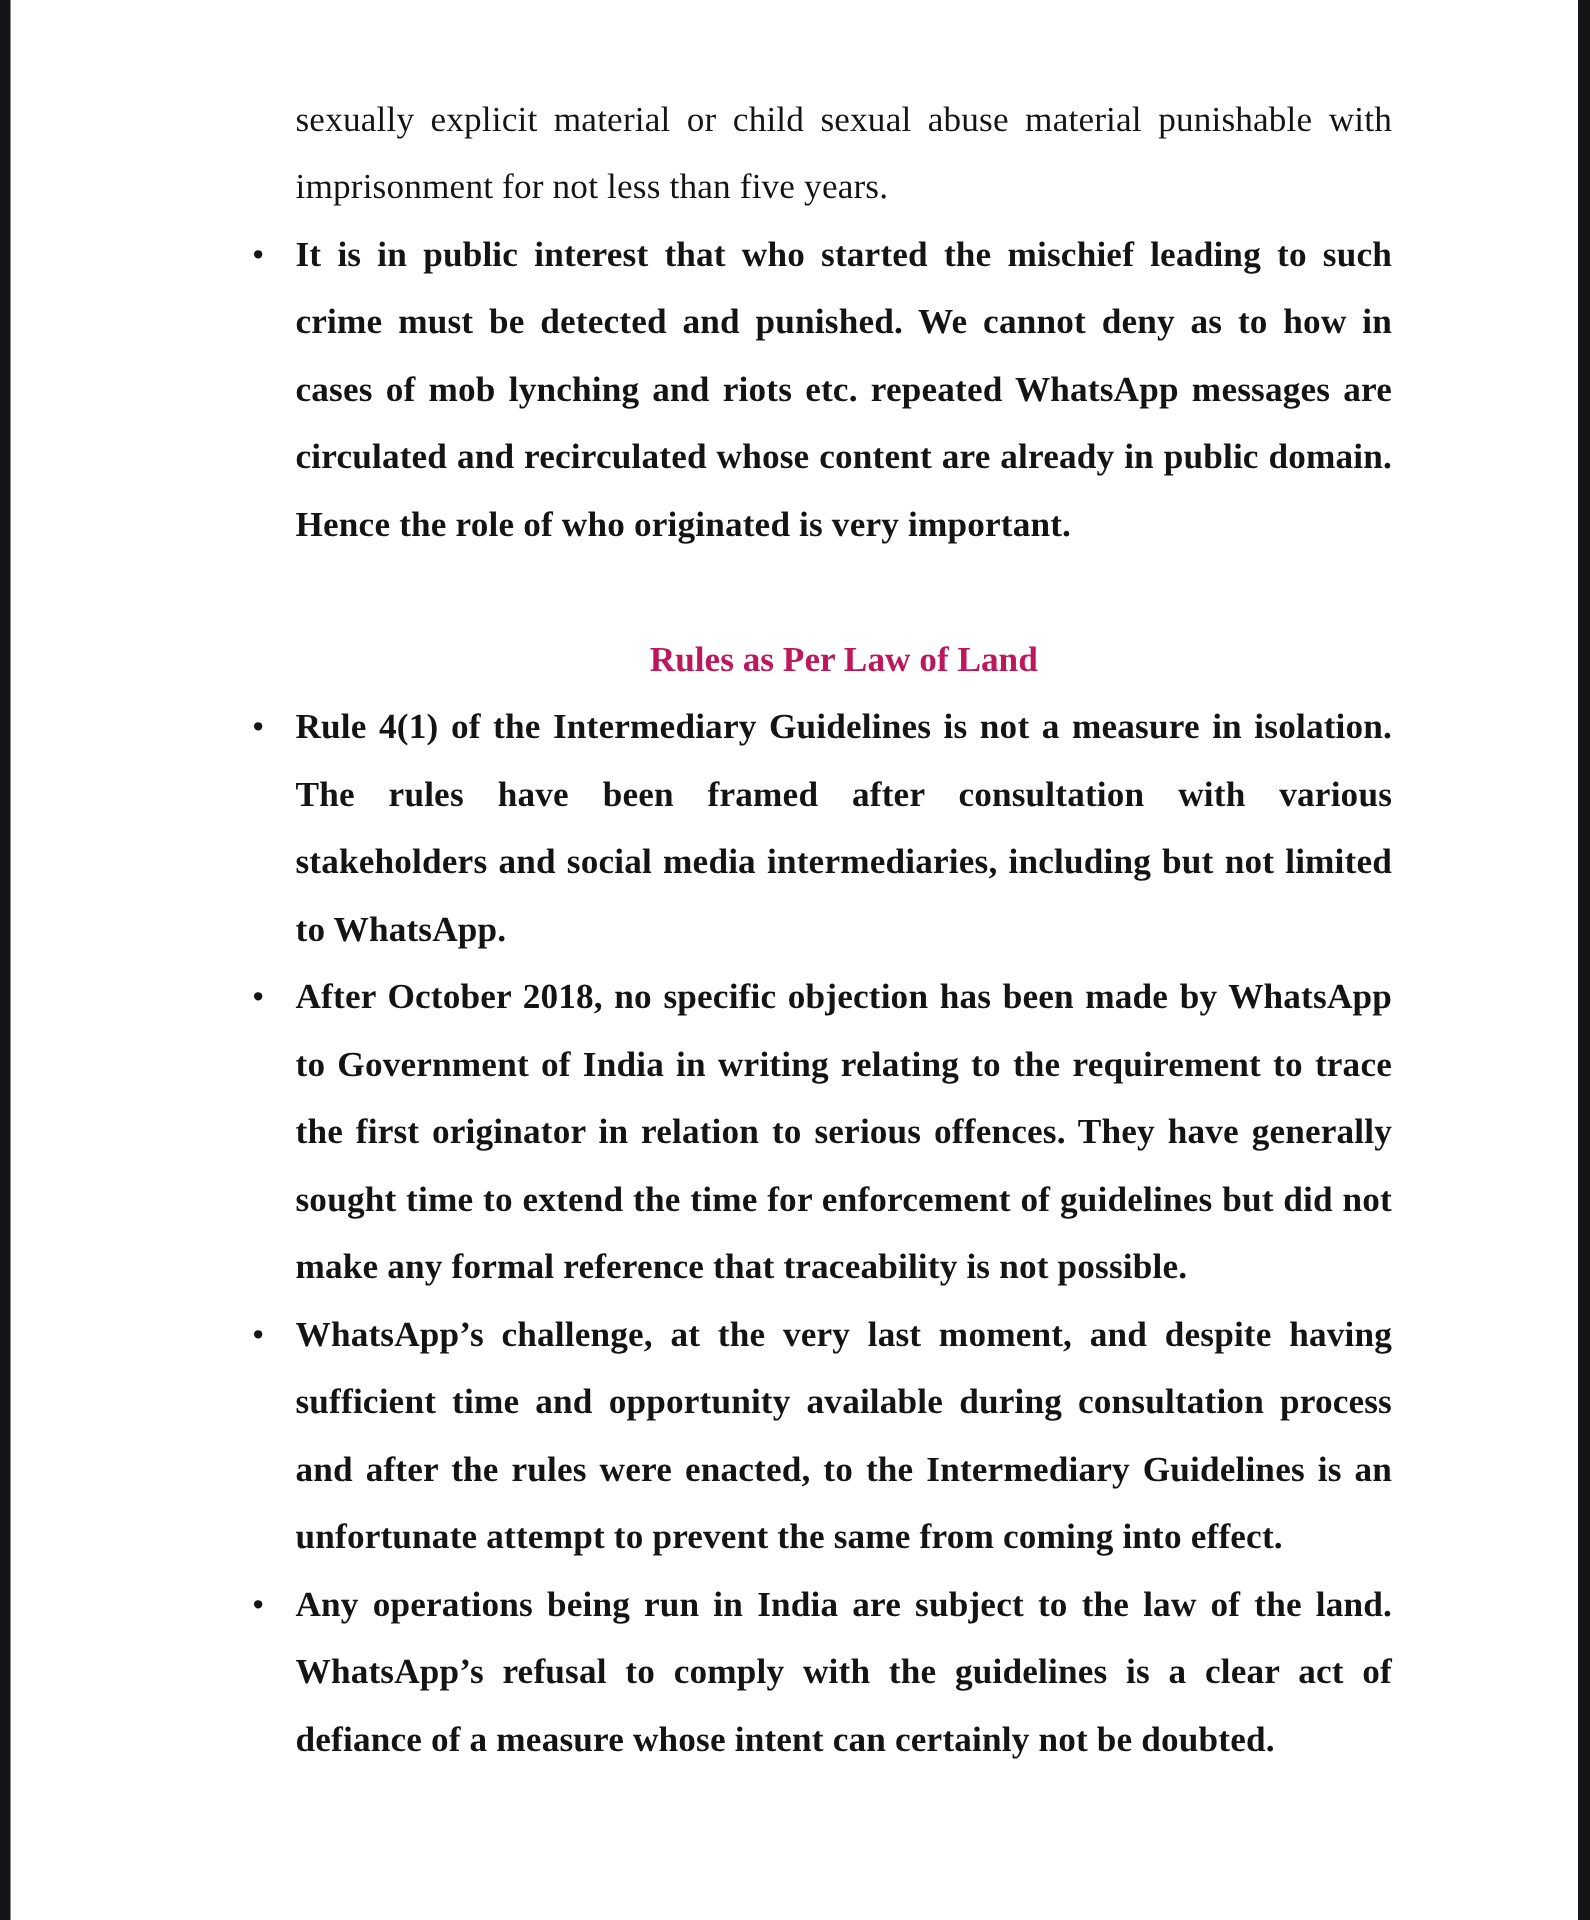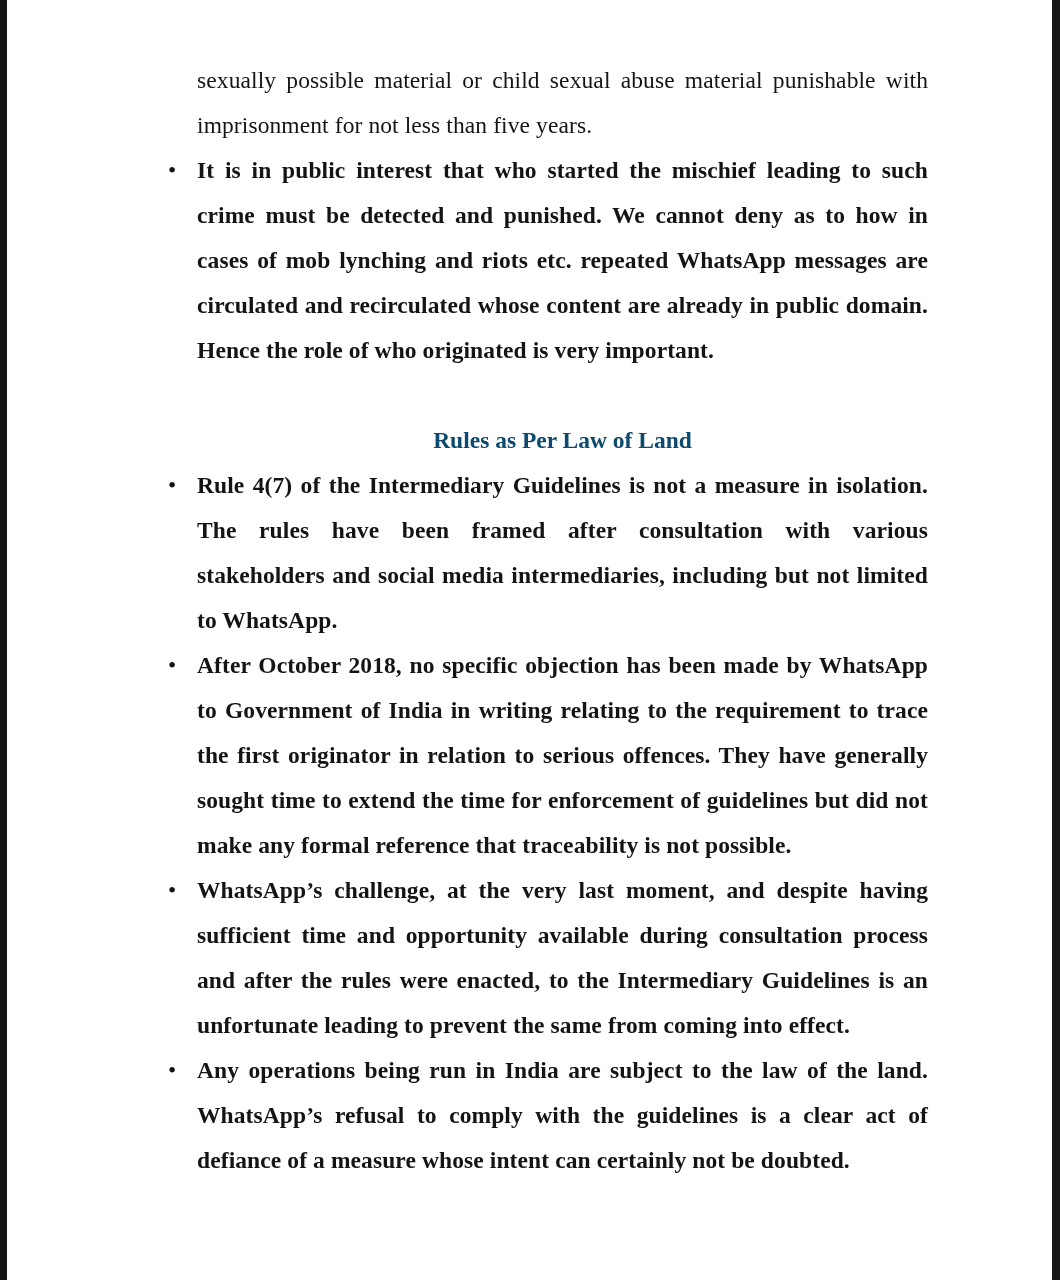--- a/index.html
+++ b/index.html
@@ -85,62 +85,62 @@
   }
 
   .section-heading {
     margin: 0;
     margin-left: 29px;
     width: 731px;
     text-align: center;
     font-size: 23.5px;
     line-height: 45px;
     font-weight: bold;
-    color: #0c4a6e;
+    color: #be185d;
   }
 
   .spacer-line {
     height: 45px;
   }
 </style>
 </head>
 <body>
 
 <div class="page">
 
   <div class="edge-band left"></div>
   <div class="edge-band right"></div>
 
   <div class="doc-body">
 
-    <p class="para cont-para">sexually possible material or child sexual abuse material punishable with imprisonment for not less than five years.</p>
+    <p class="para cont-para">sexually explicit material or child sexual abuse material punishable with imprisonment for not less than five years.</p>
 
     <ul class="bullet-list">
       <li class="bullet-item para">
         <span class="bullet-marker">•</span>
         <span class="bullet-text">It is in public interest that who started the mischief leading to such crime must be detected and punished. We cannot deny as to how in cases of mob lynching and riots etc. repeated WhatsApp messages are circulated and recirculated whose content are already in public domain. Hence the role of who originated is very important.</span>
       </li>
     </ul>
 
     <div class="spacer-line"></div>
 
     <h2 class="section-heading">Rules as Per Law of Land</h2>
 
     <ul class="bullet-list">
       <li class="bullet-item para">
         <span class="bullet-marker">•</span>
-        <span class="bullet-text">Rule 4(7) of the Intermediary Guidelines is not a measure in isolation. The rules have been framed after consultation with various stakeholders and social media intermediaries, including but not limited to WhatsApp.</span>
+        <span class="bullet-text">Rule 4(1) of the Intermediary Guidelines is not a measure in isolation. The rules have been framed after consultation with various stakeholders and social media intermediaries, including but not limited to WhatsApp.</span>
       </li>
       <li class="bullet-item para">
         <span class="bullet-marker">•</span>
         <span class="bullet-text">After October 2018, no specific objection has been made by WhatsApp to Government of India in writing relating to the requirement to trace the first originator in relation to serious offences. They have generally sought time to extend the time for enforcement of guidelines but did not make any formal reference that traceability is not possible.</span>
       </li>
       <li class="bullet-item para">
         <span class="bullet-marker">•</span>
-        <span class="bullet-text">WhatsApp’s challenge, at the very last moment, and despite having sufficient time and opportunity available during consultation process and after the rules were enacted, to the Intermediary Guidelines is an unfortunate leading to prevent the same from coming into effect.</span>
+        <span class="bullet-text">WhatsApp’s challenge, at the very last moment, and despite having sufficient time and opportunity available during consultation process and after the rules were enacted, to the Intermediary Guidelines is an unfortunate attempt to prevent the same from coming into effect.</span>
       </li>
       <li class="bullet-item para">
         <span class="bullet-marker">•</span>
         <span class="bullet-text">Any operations being run in India are subject to the law of the land. WhatsApp’s refusal to comply with the guidelines is a clear act of defiance of a measure whose intent can certainly not be doubted.</span>
       </li>
     </ul>
 
   </div>
 </div>
 

